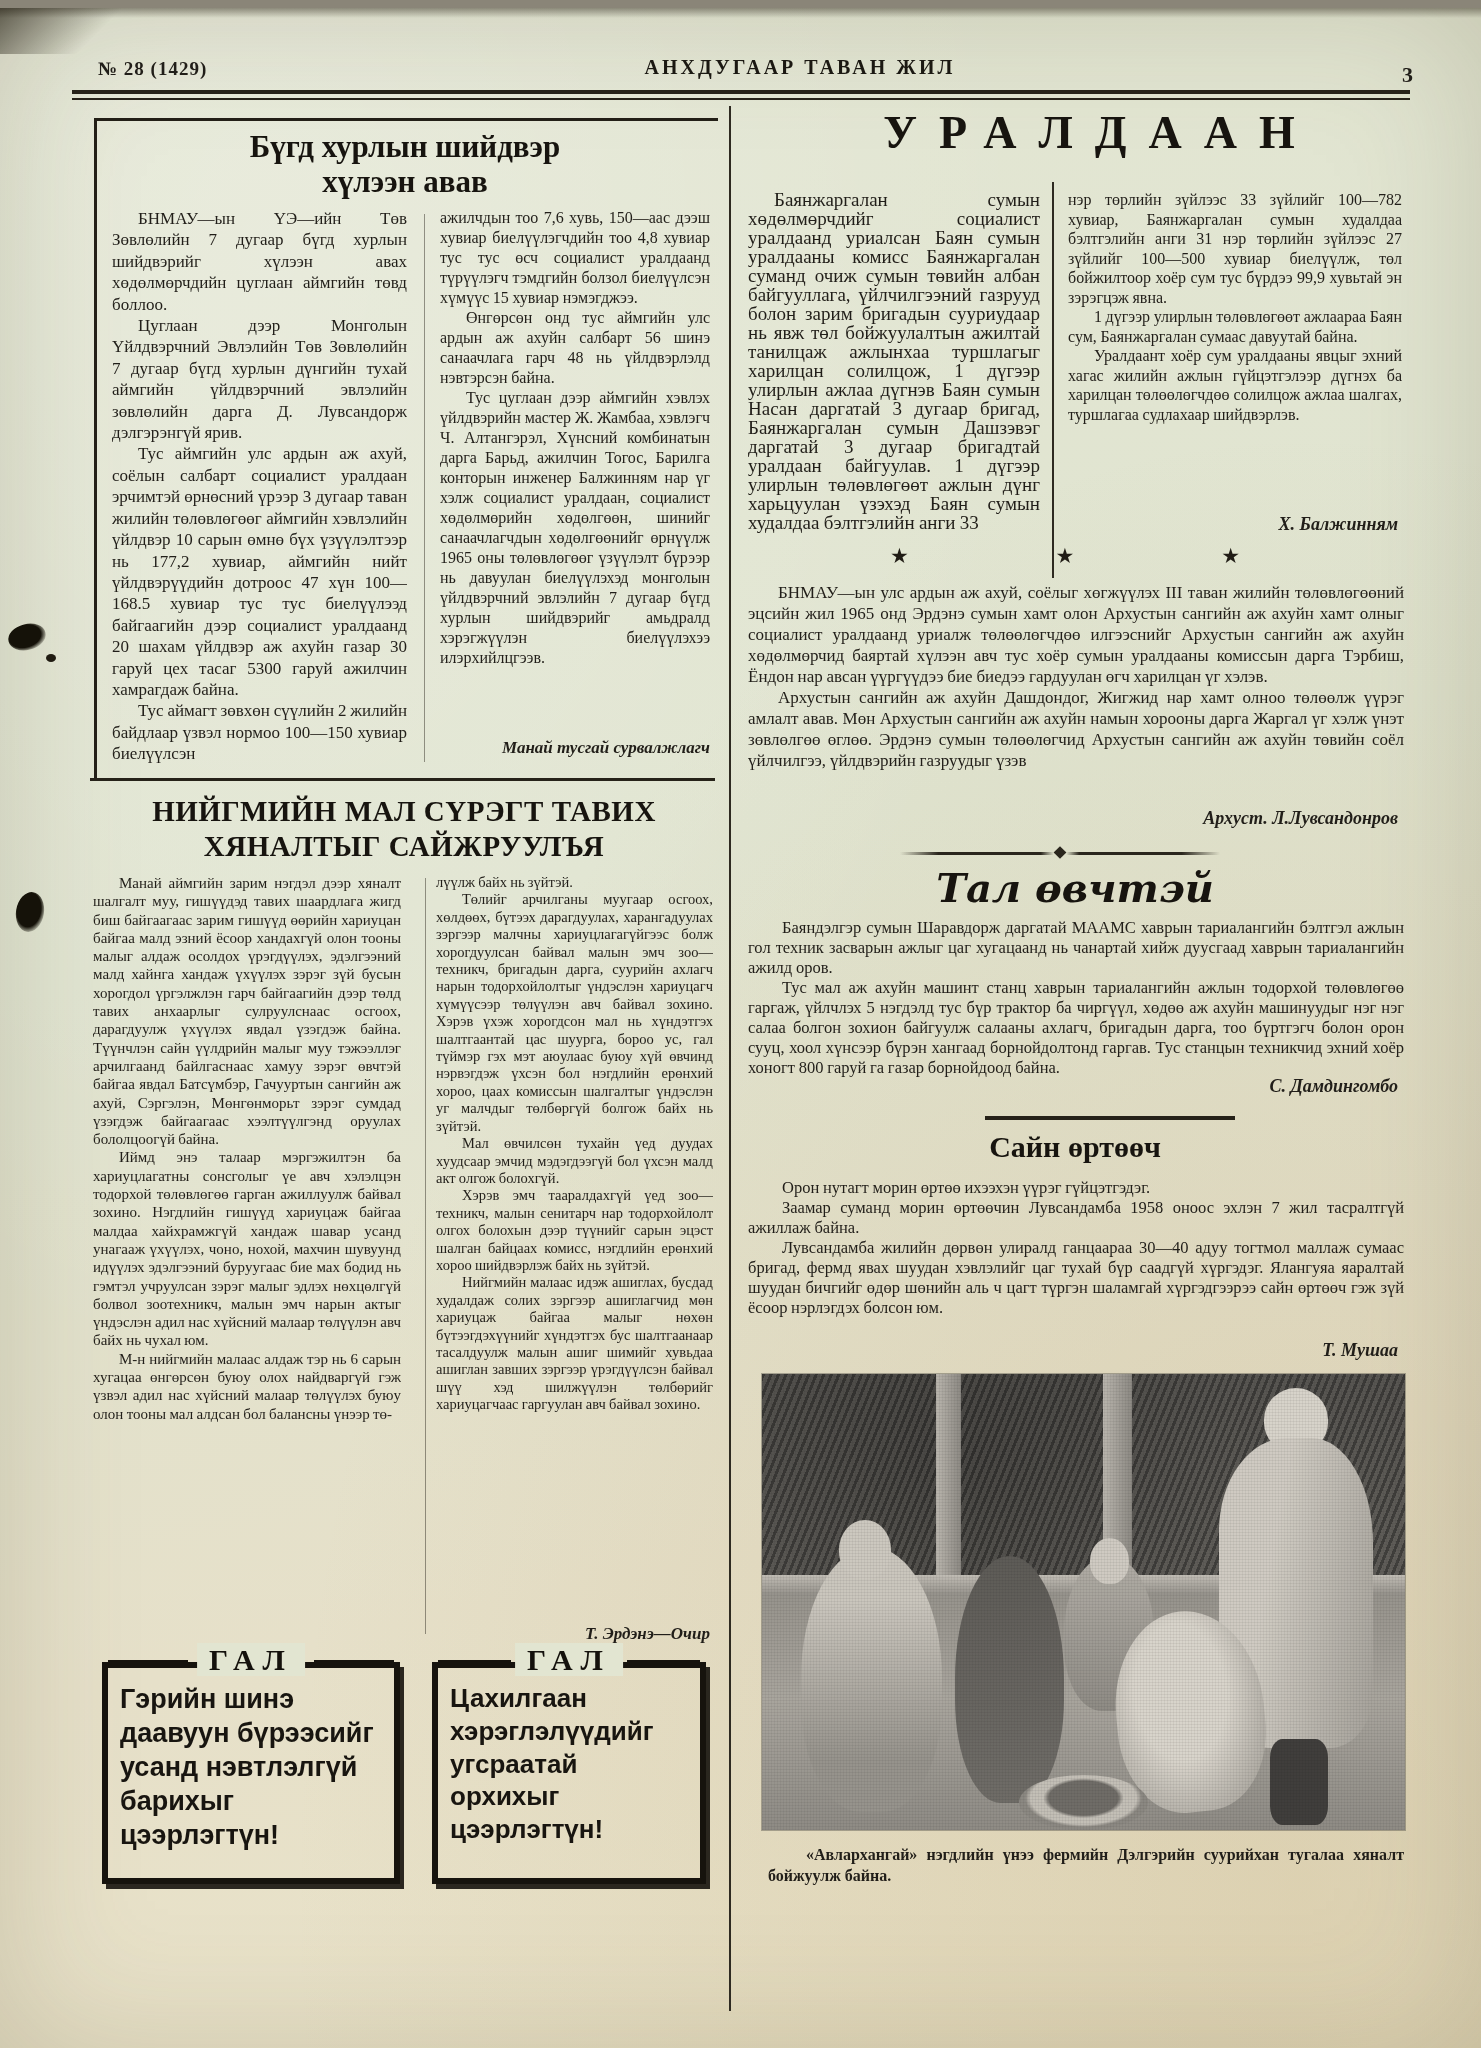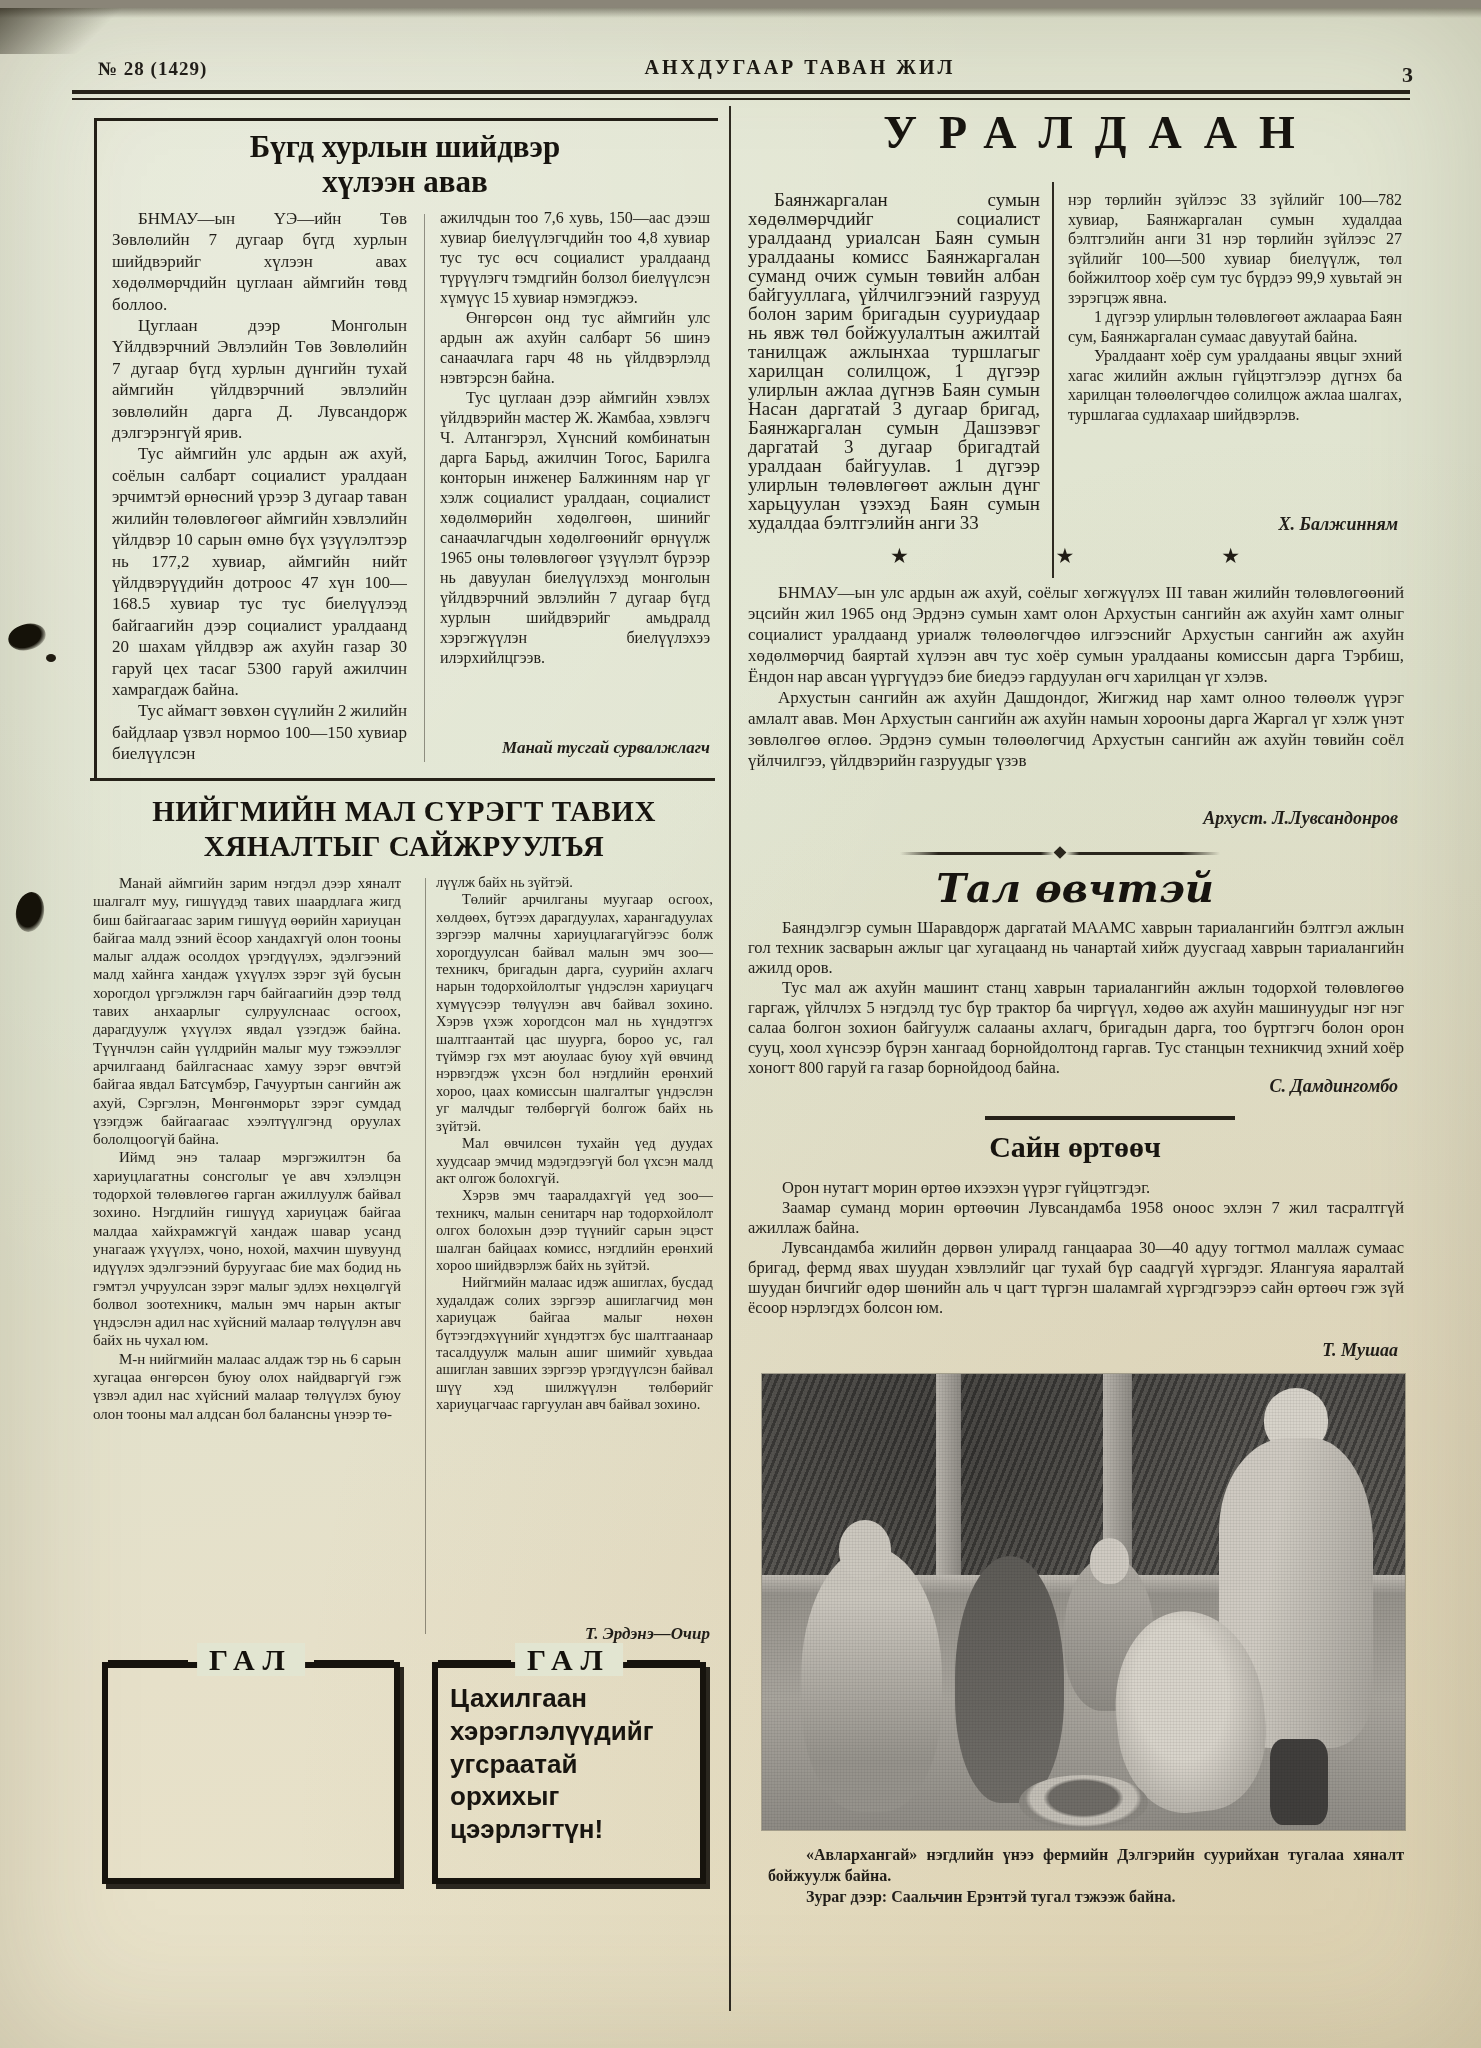--- a/index.html
+++ b/index.html
@@ -118,20 +118,21 @@
     <p class="para">Мал өвчилсөн тухайн үед дуудах хуудсаар эмчид мэдэгдээгүй бол үхсэн малд акт олгож болохгүй.</p>
     <p class="para">Хэрэв эмч тааралдахгүй үед зоо—техникч, малын сенитарч нар тодорхойлолт олгох болохын дээр түүнийг сарын эцэст шалган байцаах комисс, нэгдлийн ерөнхий хороо шийдвэрлэж байх нь зүйтэй.</p>
     <p class="para">Нийгмийн малаас идэж ашиглах, бусдад худалдаж солих зэргээр ашиглагчид мөн хариуцаж байгаа малыг нөхөн бүтээгдэхүүнийг хүндэтгэх бус шалтгаанаар тасалдуулж малын ашиг шимийг хувьдаа ашиглан завших зэргээр үрэгдүүлсэн байвал шүү хэд шилжүүлэн төлбөрийг хариуцагчаас гаргуулан авч байвал зохино.</p>
   </div>
   <div class="abs sig" style="left:436px;top:1616px;width:274px;font-size:17px;">Т. Эрдэнэ—Очир</div>
 
   <div class="abs gal-box" style="left:102px;top:1654px;width:298px;height:222px;">
     <span class="gal-line" style="left:0;"></span>
     <span class="gal-line" style="right:0;"></span>
     <span class="gal-label">ГАЛ</span>
+    <div class="gal-text" style="font-size:27px;">Гэрийн шинэ даавуун бүрээсийг усанд нэвтлэлгүй барихыг цээрлэгтүн!</div>
   </div>
   <div class="abs gal-box" style="left:432px;top:1654px;width:274px;height:222px;">
     <span class="gal-line" style="left:0;"></span>
     <span class="gal-line" style="right:0;"></span>
     <span class="gal-label">ГАЛ</span>
     <div class="gal-text" style="font-size:26px;">Цахилгаан хэрэглэлүүдийг угсраатай орхихыг цээрлэгтүн!</div>
   </div>
 
   <div class="abs headline" style="left:759px;top:98px;width:660px;font-size:46px;letter-spacing:22px;padding-left:22px;box-sizing:border-box;">УРАЛДААН</div>
   <div class="abs col" style="left:748px;top:182px;width:292px;height:378px;font-size:19px;line-height:19px;">
@@ -196,16 +197,15 @@
     <div class="ph-scarf" style="left:51%;top:36%;width:6%;height:10%;background:#d2cdbd;"></div>
 
     <div class="ph-blob" style="left:55%;top:52%;width:23%;height:44%;background:radial-gradient(ellipse at 45% 40%,#dcd7c7 40%,#aaa493 85%);transform:rotate(-6deg);"></div>
 
     <div style="left:40%;top:88%;width:20%;height:12%;border-radius:50%;background:radial-gradient(ellipse at 50% 42%,#6e6759 38%,#c6c0b0 44% 58%,#8b8576 64%);"></div>
     <div class="ph-noise"></div>
   </div>
 
   <div class="abs" style="left:768px;top:1836px;width:636px;font-size:16px;font-weight:bold;line-height:21px;text-align:justify;">
     <p class="para" style="text-indent:38px;margin:0;">«Авлархангай» нэгдлийн үнээ фермийн Дэлгэрийн суурийхан тугалаа хяналт бойжуулж байна.</p>
-    <p class="para" style="text-indent:38px;margin:0;">Зураг дээр: Саальчин Ерэнтэй тугал тэжээж байна.</p>
   </div>
 
 </div>
 
 </body></html>

